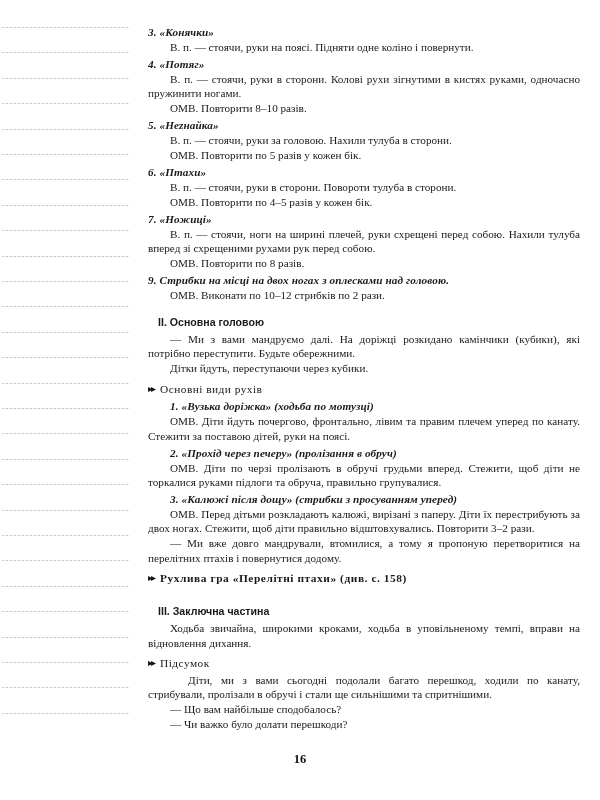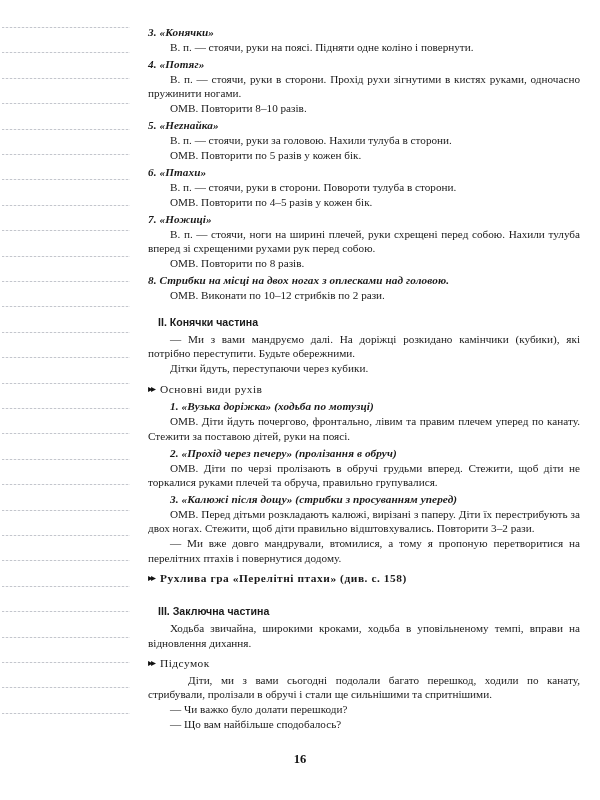--- a/index.html
+++ b/index.html
@@ -162,57 +162,57 @@
     <div class="rule-line" style="top: 636.6px;"></div>
     <div class="rule-line" style="top: 662px;"></div>
     <div class="rule-line" style="top: 687.4px;"></div>
     <div class="rule-line" style="top: 712.8px;"></div>
   </div>
 
 <div class="page">
     <p class="item-title">3. «Конячки»</p>
     <p class="para">В. п. — стоячи, руки на поясі. Підняти одне коліно і повернути.</p>
     <p class="item-title">4. «Потяг»</p>
-    <p class="para">В. п. — стоячи, руки в сторони. Прохід рухи зігнутими в кистях руками, одночасно пружинити ногами.</p>
+    <p class="para">В. п. — стоячи, руки в сторони. Колові рухи зігнутими в кистях руками, одночасно пружинити ногами.</p>
     <p class="omb">ОМВ. Повторити 8–10 разів.</p>
     <p class="item-title">5. «Нezнайка»</p>
     <p class="para">В. п. — стоячи, руки за головою. Нахили тулуба в сторони.</p>
     <p class="omb">ОМВ. Повторити по 5 разів у кожен бік.</p>
     <p class="item-title">6. «Птахи»</p>
     <p class="para">В. п. — стоячи, руки в сторони. Повороти тулуба в сторони.</p>
     <p class="omb">ОМВ. Повторити по 4–5 разів у кожен бік.</p>
     <p class="item-title">7. «Ножиці»</p>
     <p class="para">В. п. — стоячи, ноги на ширині плечей, руки схрещені перед собою. Нахили тулуба вперед зі схрещеними рухами рук перед собою.</p>
     <p class="omb">ОМВ. Повторити по 8 разів.</p>
-    <p class="item-title">8. Стрибки на місці на двох ногах з оплесками над головою.</p>
+    <p class="item-title">9. Стрибки на місці на двох ногах з оплесками над головою.</p>
     <p class="omb">ОМВ. Виконати по 10–12 стрибків по 2 рази.</p>
     <div class="spacer-sm"></div>
-    <h2 class="section-head">II. Конячки частина</h2>
+    <h2 class="section-head">II. Основна головою</h2>
     <p class="para">— Ми з вами мандруємо далі. На доріжці розкидано камінчики (кубики), які потрібно переступити. Будьте обережними.</p>
     <p class="para">Дітки йдуть, переступаючи через кубики.</p>
     <div class="bullet-head">
       <span class="bullet-mark">▸▸</span>
       <span class="bullet-text">Основні види рухів</span>
     </div>
     <p class="item-title indent">1. «Вузька доріжка» (ходьба по мотузці)</p>
     <p class="omb">ОМВ. Діти йдуть почергово, фронтально, лівим та правим плечем уперед по канату. Стежити за поставою дітей, руки на поясі.</p>
     <p class="item-title indent">2. «Прохід через печеру» (пролізання в обруч)</p>
-    <p class="omb">ОМВ. Діти по черзі пролізають в обручі грудьми вперед. Стежити, щоб діти не торкалися руками плечей та обруча, правильно групувалися.</p>
+    <p class="omb">ОМВ. Діти по черзі пролізають в обручі грудьми вперед. Стежити, щоб діти не торкалися руками підлоги та обруча, правильно групувалися.</p>
     <p class="item-title indent">3. «Калюжі після дощу» (стрибки з просуванням уперед)</p>
     <p class="omb">ОМВ. Перед дітьми розкладають калюжі, вирізані з паперу. Діти їх перестрибують за двох ногах. Стежити, щоб діти правильно відштовхувались. Повторити 3–2 рази.</p>
     <p class="para">— Ми вже довго мандрували, втомилися, а тому я пропоную перетворитися на перелітних птахів і повернутися додому.</p>
     <div class="bullet-head game">
       <span class="bullet-mark">▸▸</span>
       <span class="bullet-text">Рухлива гра «Перелітні птахи» (див. с. 158)</span>
     </div>
     <div class="spacer-md"></div>
     <h2 class="section-head">III. Заключна частина</h2>
     <p class="para">Ходьба звичайна, широкими кроками, ходьба в уповільненому темпі, вправи на відновлення дихання.</p>
     <div class="bullet-head">
       <span class="bullet-mark">▸▸</span>
       <span class="bullet-text">Підсумок</span>
     </div>
     <p class="para" style="text-indent: 40px;">Діти, ми з вами сьогодні подолали багато перешкод, ходили по канату, стрибували, пролізали в обручі і стали ще сильнішими та спритнішими.</p>
+    <p class="para">— Що вам найбільше сподобалось?</p>
     <p class="para">— Чи важко було долати перешкоди?</p>
-    <p class="para">— Що вам найбільше сподобалось?</p>
   </div>
 
 <div class="folio">16</div>
 
 </body></html>

